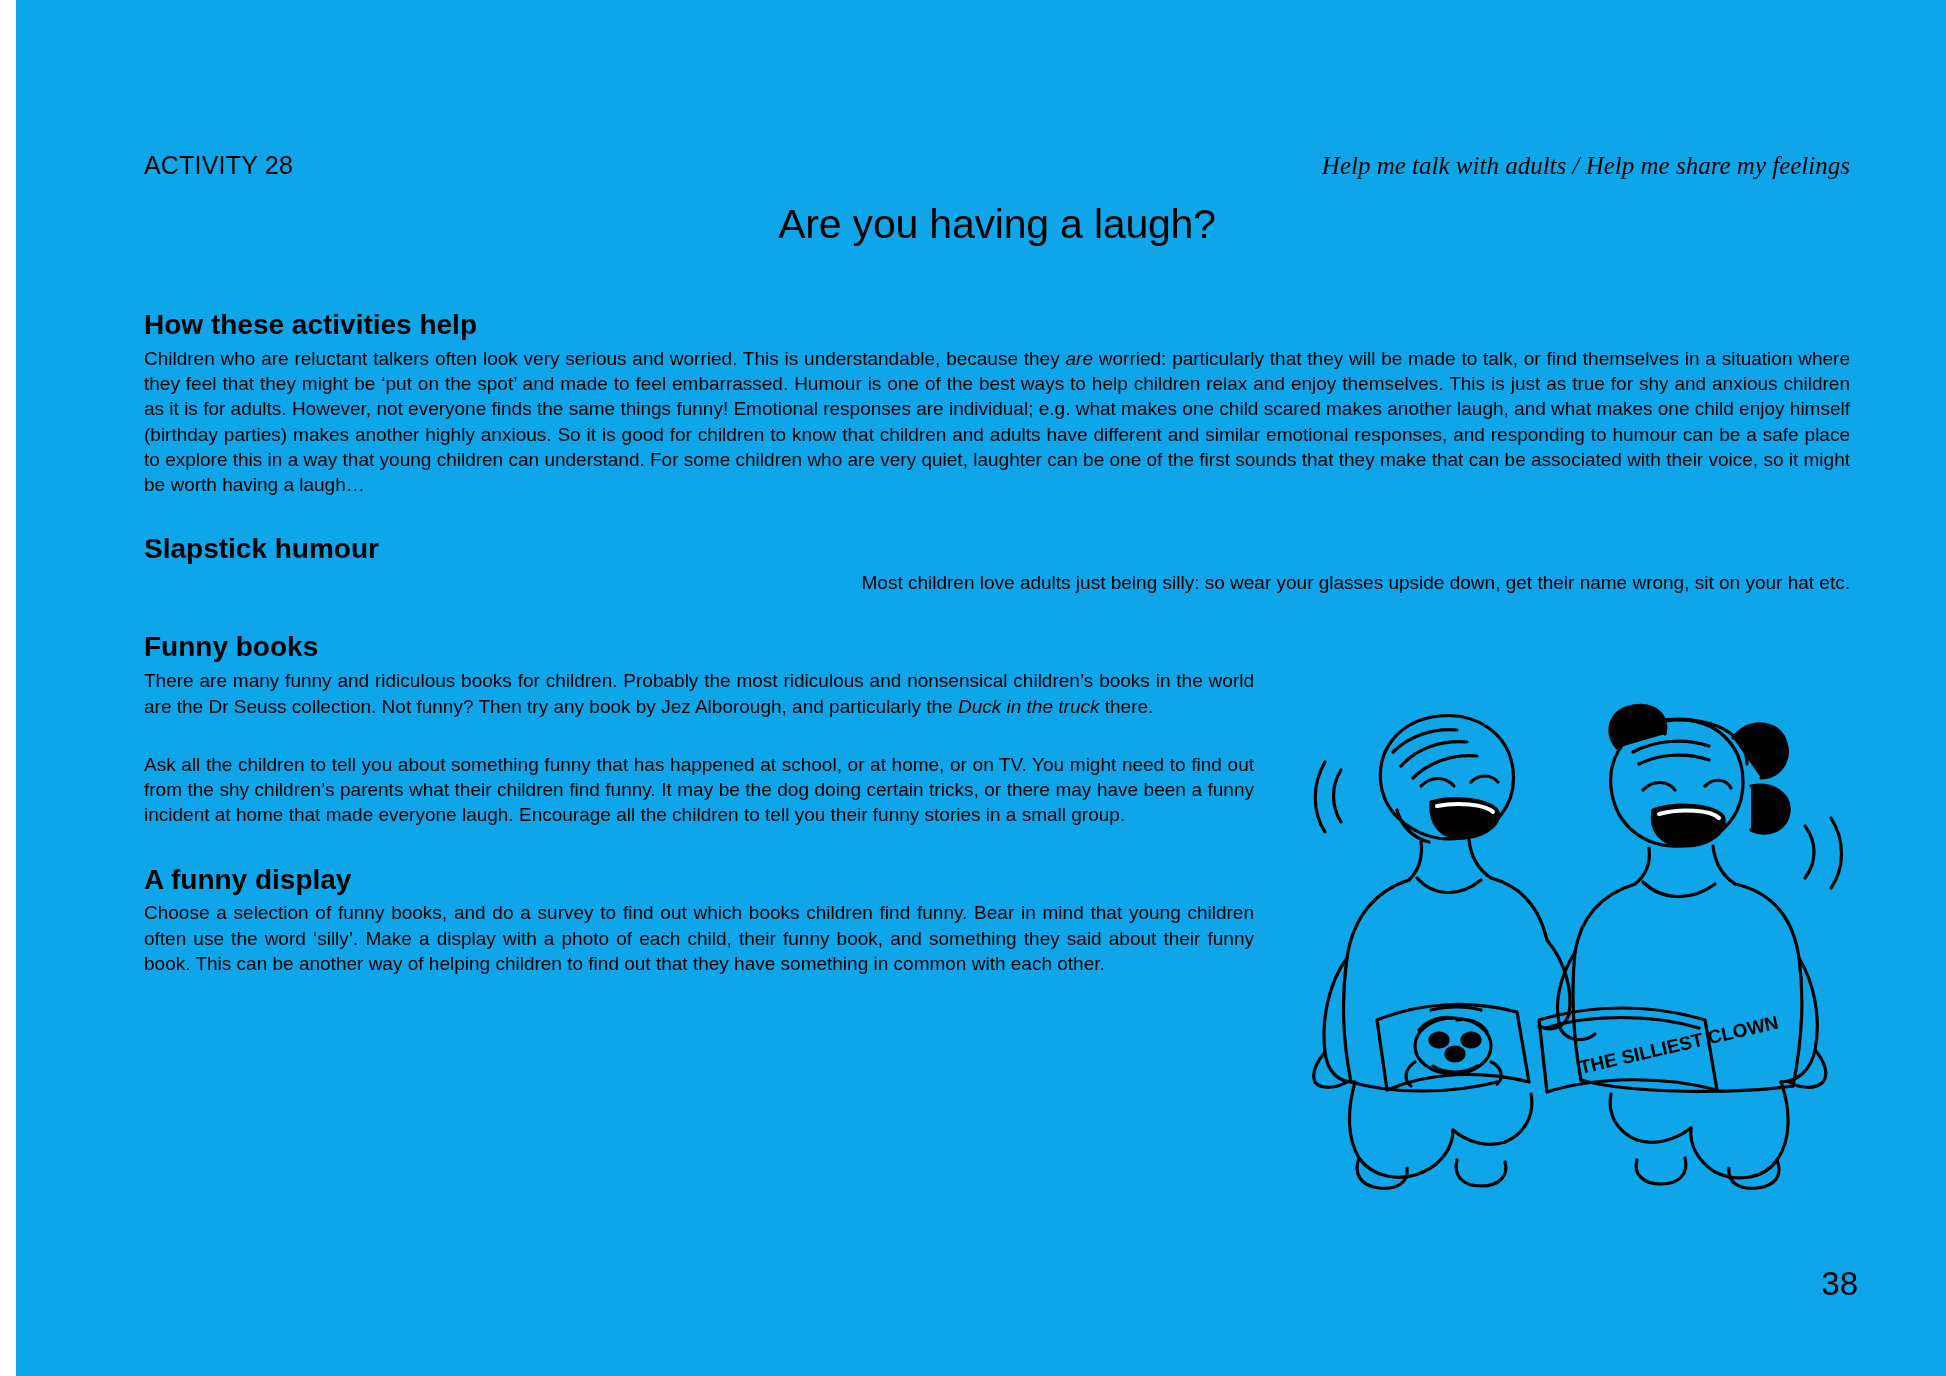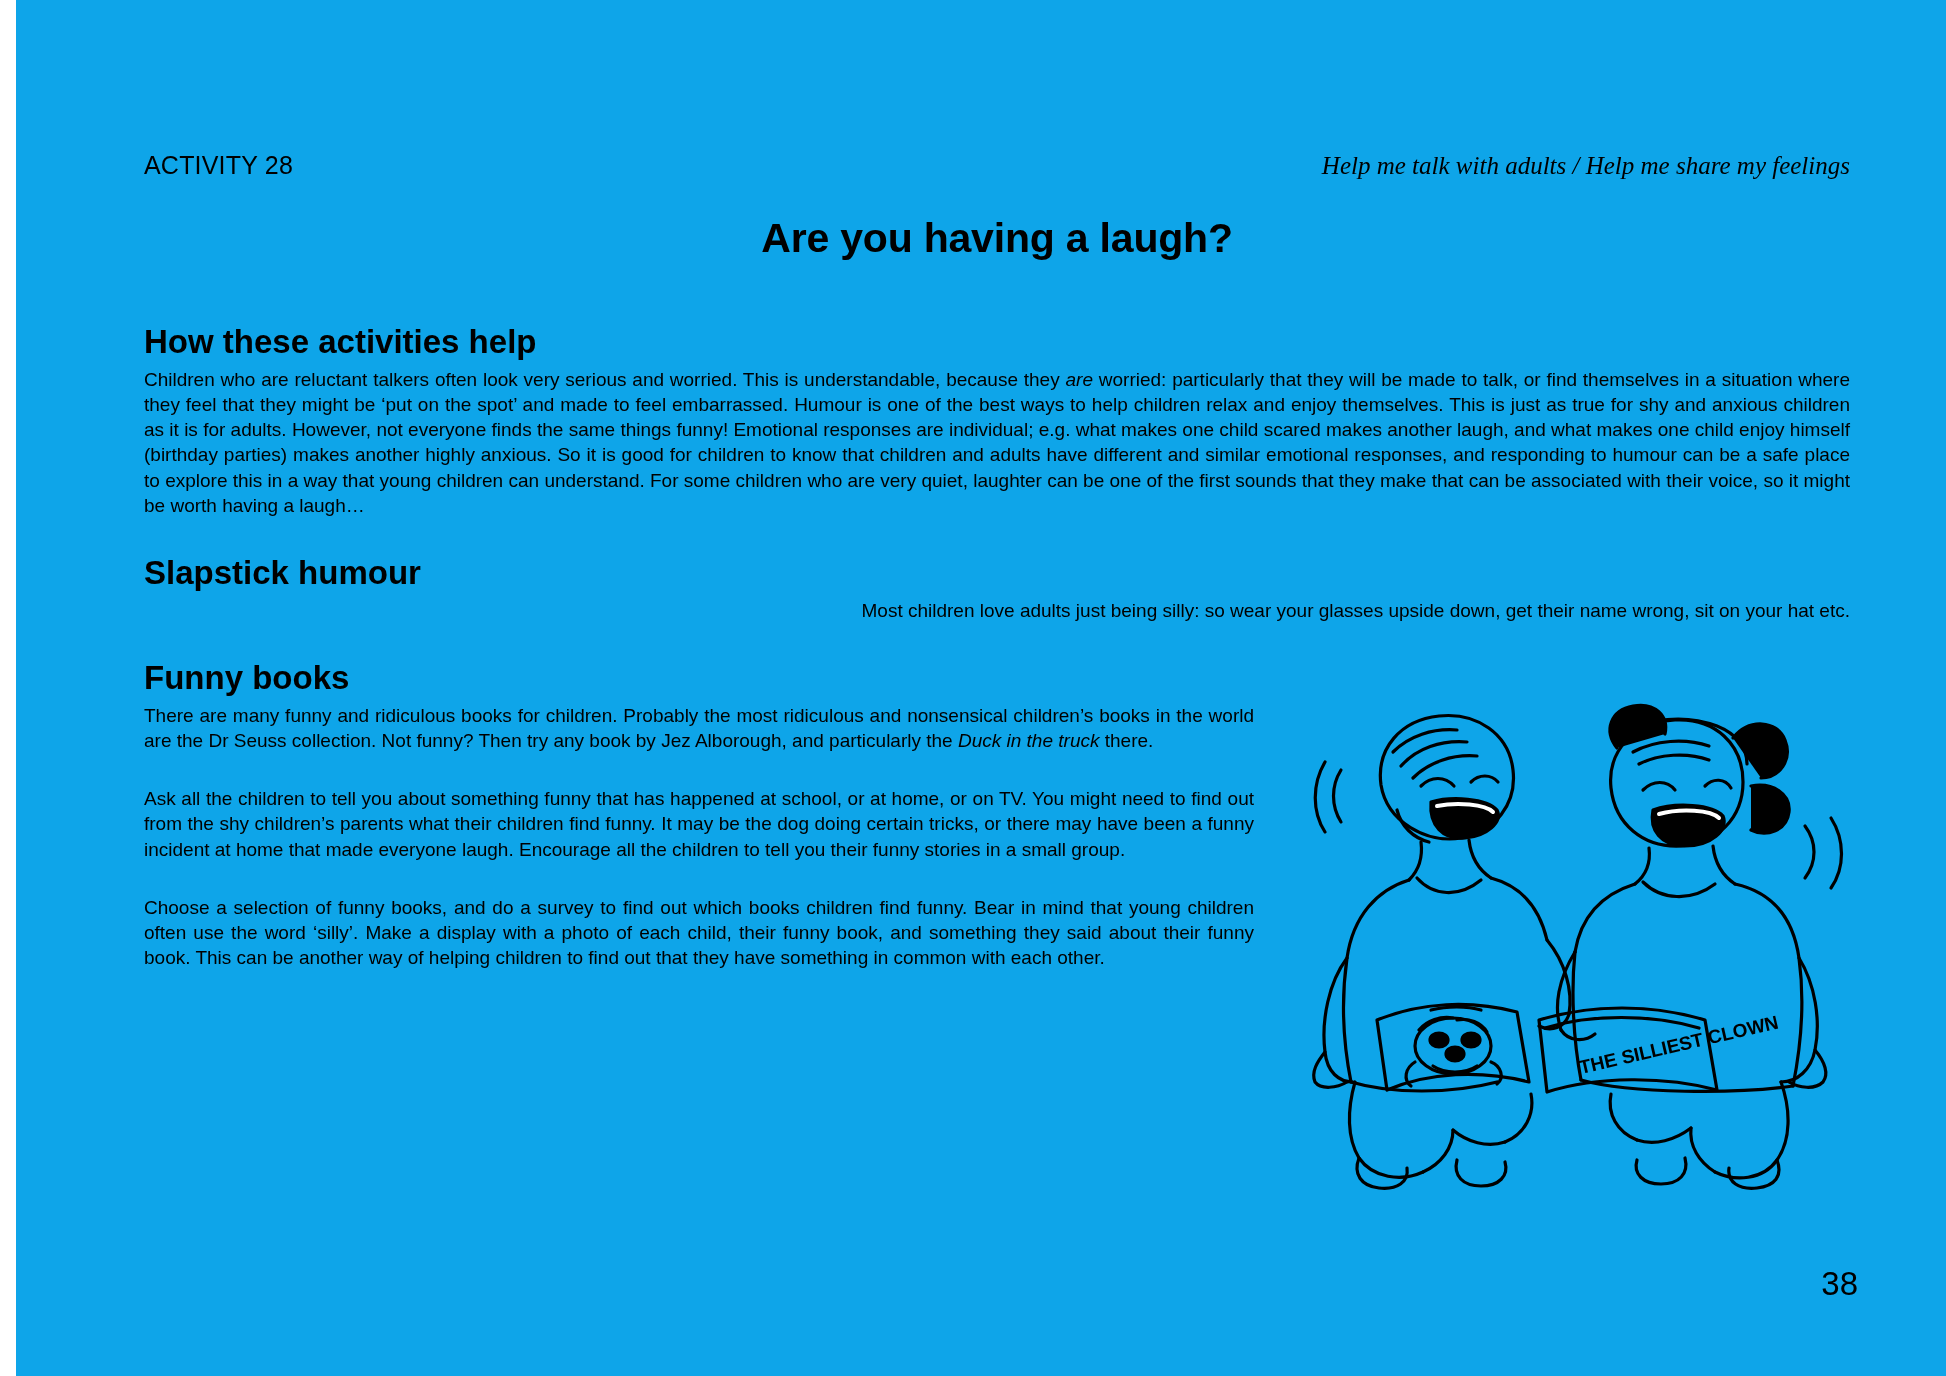--- a/index.html
+++ b/index.html
@@ -41,32 +41,32 @@
     letter-spacing: 0.2px;
   }
   .header-right {
     font-size: 25px;
     font-style: italic;
     font-family: Liberation Serif, serif;
   }
   .title {
     text-align: center;
     font-size: 41px;
-    font-weight: bold;
-    margin-top: 34px;
+    font-weight: normal;
+    margin-top: 20px;
     letter-spacing: -0.2px;
   }
   .body-area {
     margin-top: 58px;
   }
   .section {
     margin-bottom: 33px;
   }
   .section h2 {
-    font-size: 33px;
+    font-size: 28px;
     font-weight: bold;
     margin: 0 0 2px 0;
     line-height: 1.35;
   }
   .section p {
     font-size: 19px;
     margin: 0;
     line-height: 1.33;
     text-align: justify;
   }
@@ -126,20 +126,21 @@
       <div class="section">
         <h2>Funny books</h2>
         <p class="narrow"><span>There are many funny and ridiculous books for children.   Probably the most ridiculous and nonsensical children’s books in the world are the Dr Seuss collection.  Not funny? Then try any book by Jez Alborough, and particularly the </span><span class="italic">Duck in the truck</span><span> there.</span></p>
       </div>
 
       <div class="section">
         <p class="narrow">Ask all the children to tell you about something funny that has happened at school, or at home, or on TV.  You might need to find out from the shy children’s parents what their children find funny.  It may be the dog doing certain tricks, or there may have been a funny incident at home that made everyone laugh.  Encourage all the children to tell you their funny stories in a small group.</p>
       </div>
 
       <div class="section">
+        <h2>A funny display</h2>
         <p class="narrow">Choose a selection of funny books, and do a survey to find out which books children find funny.  Bear in mind that young children often use the word ‘silly’. Make a display with a photo of each child, their funny book, and something they said about their funny book.  This can be another way of helping children to find out that they have something in common with each other.</p>
       </div>
 
     </div>
   </div>
 
   <div class="illustration">
     <svg viewBox="0 0 600 520" xmlns="http://www.w3.org/2000/svg" aria-hidden="true">
       <g fill="none" stroke="#000" stroke-width="3.2" stroke-linecap="round" stroke-linejoin="round">
 

